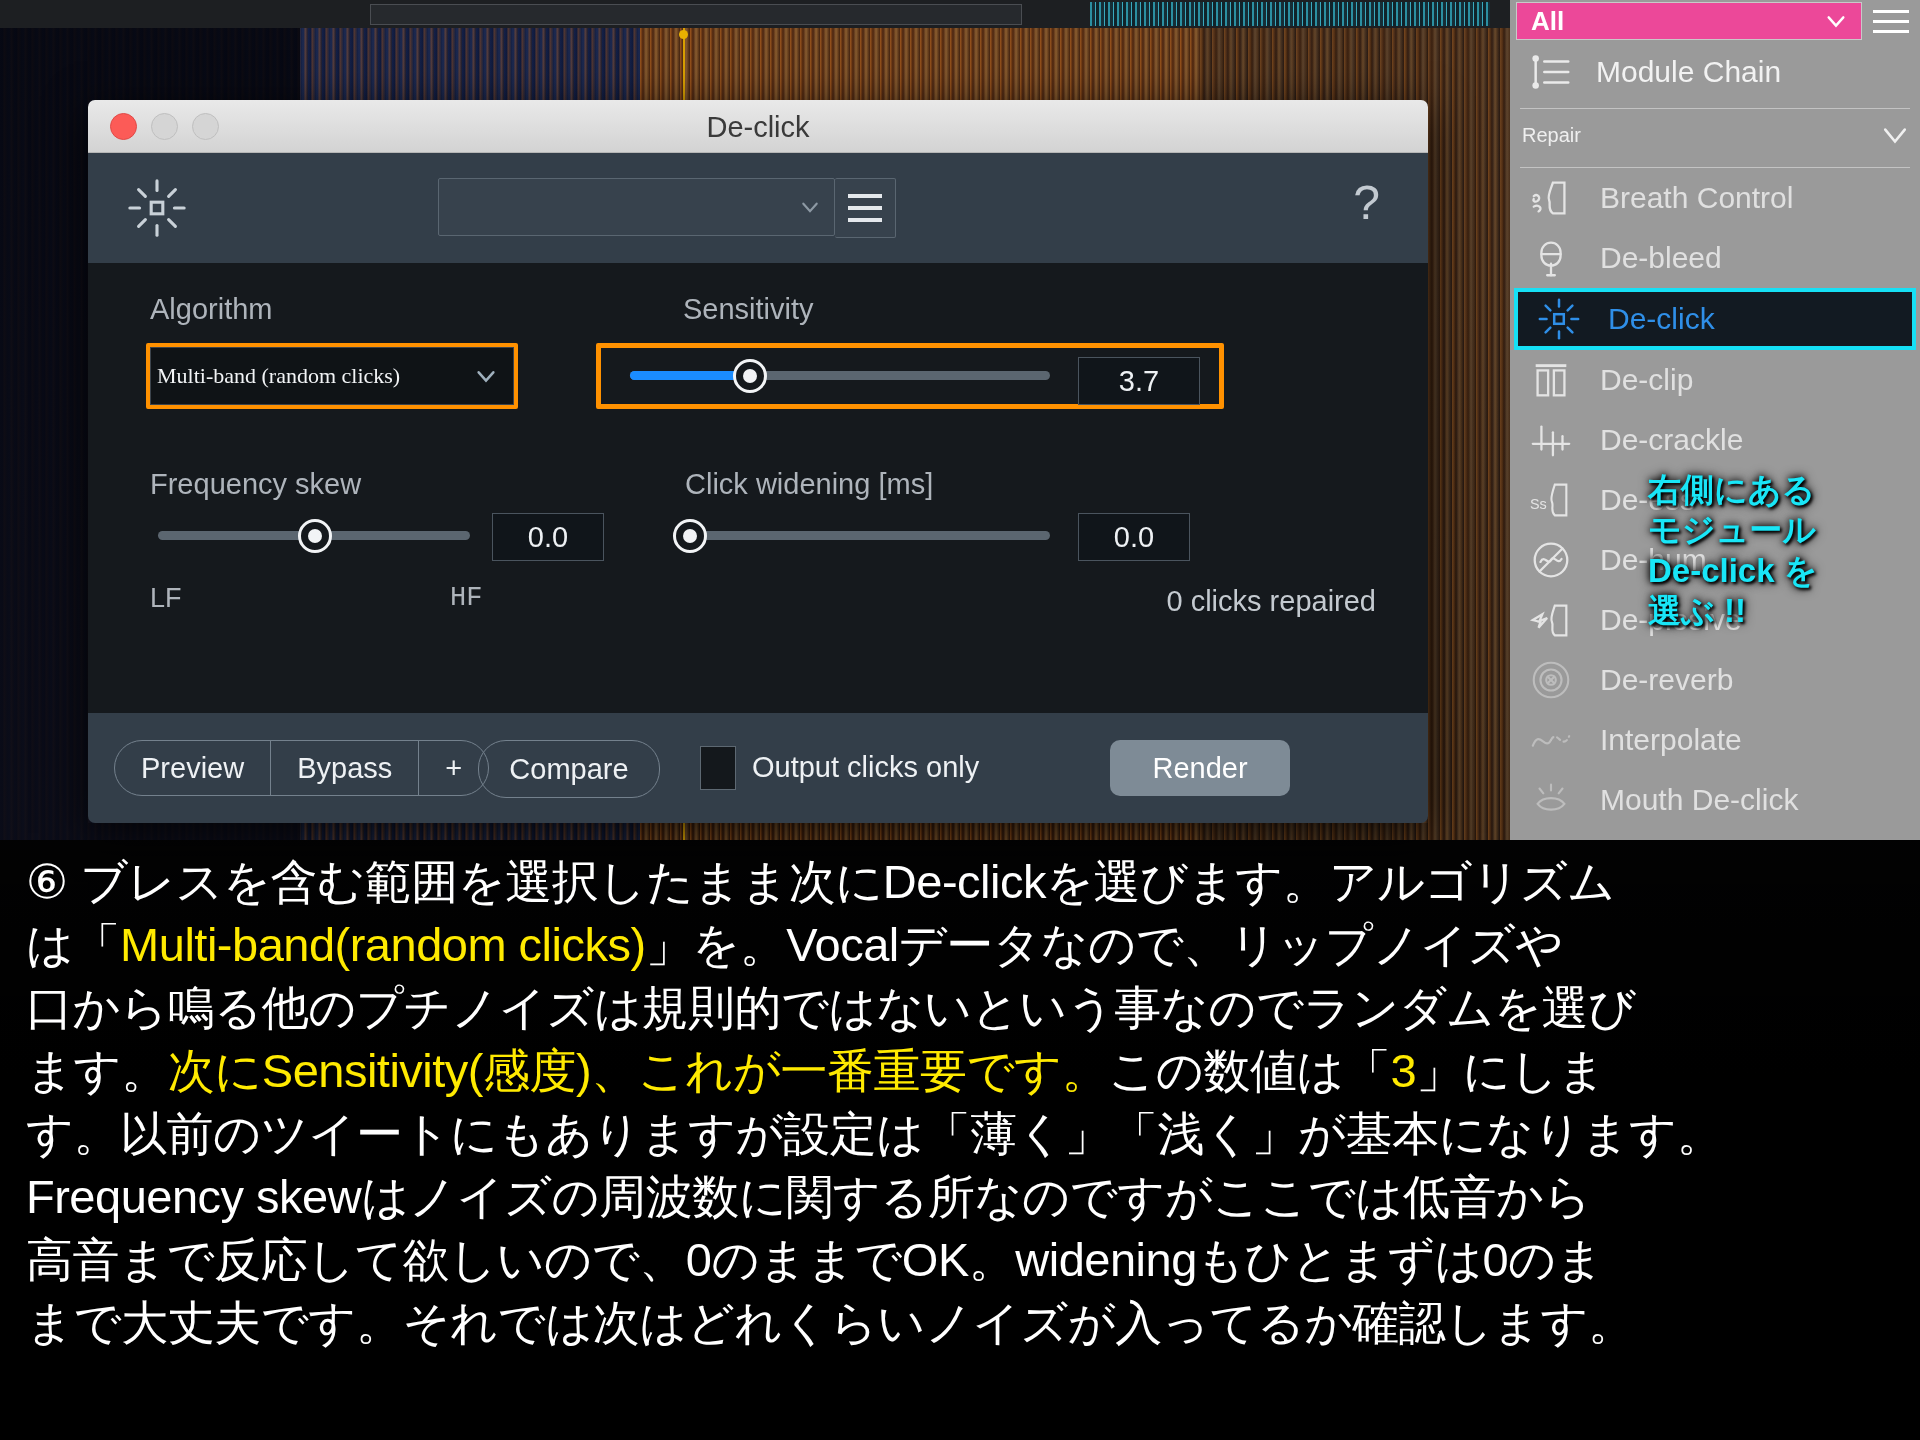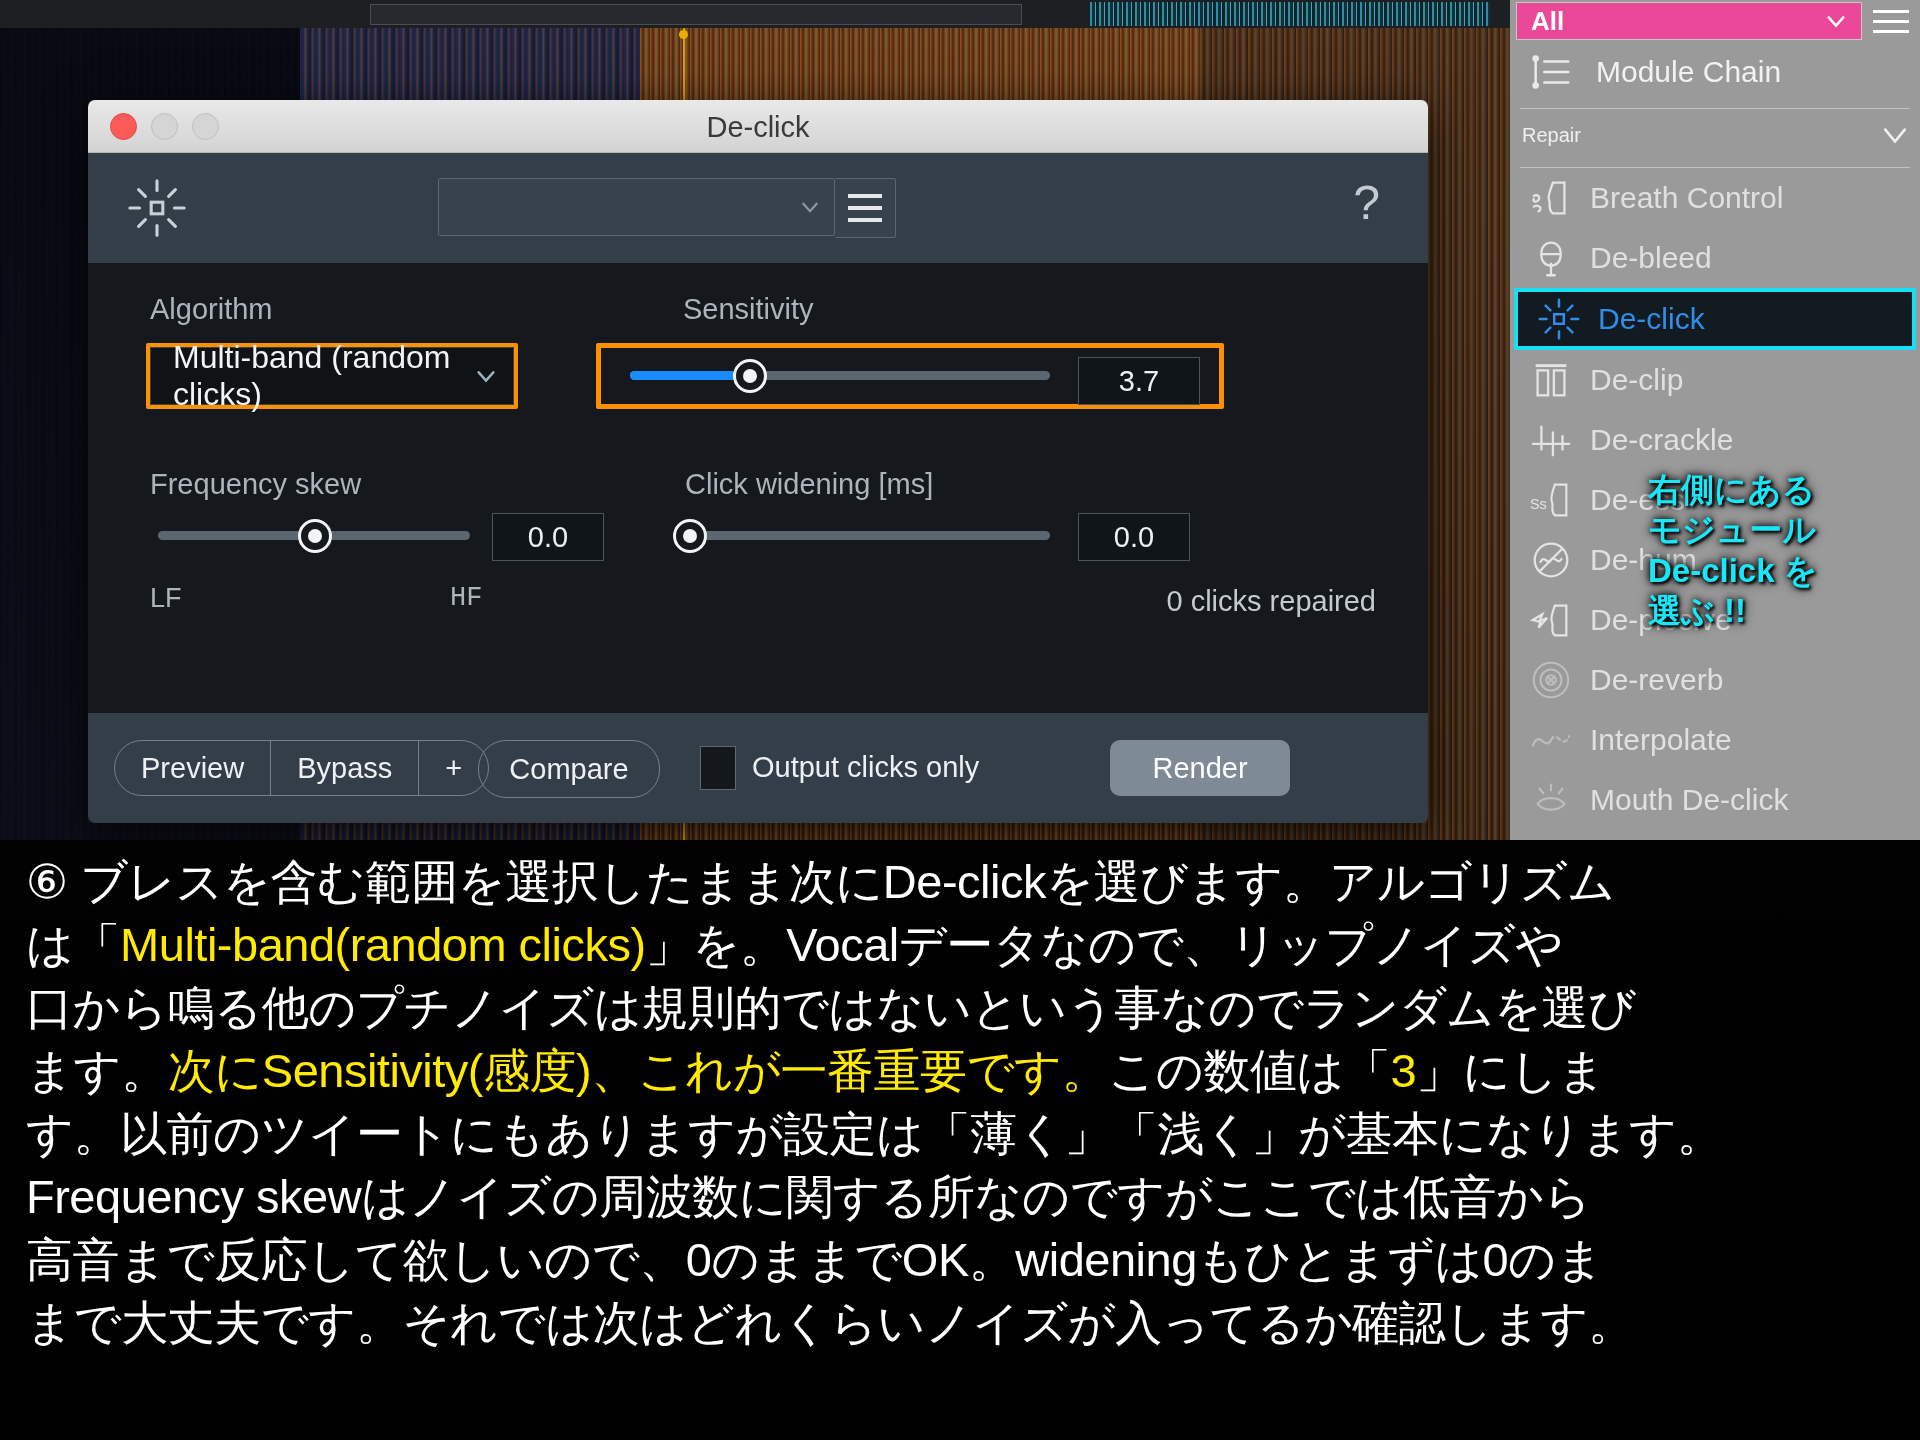--- a/index.html
+++ b/index.html
@@ -72,21 +72,21 @@
     display:flex;flex-direction:column;justify-content:center;align-items:center;gap:8px;border-radius:2px;}
   .hbar{width:34px;height:4px;background:#e4e8ec;}
   .qmark{position:absolute;right:48px;top:22px;font-size:48px;color:#c3cad1;font-weight:300;}
 
   .plug-body{height:450px;background:#15191d;position:relative;}
   .lbl{position:absolute;color:#aeb4bb;font-size:29px;}
   .hl{position:absolute;border:5px solid #ff9100;border-radius:2px;box-sizing:border-box;}
 
   .combo{position:absolute;background:#0f1316;border:1px solid #3c444c;
     display:flex;align-items:center;box-sizing:border-box;}
-  .combo span{color:#f2f4f6;font-size:32px;padding-left:22px;}
+  .combo span{color:#f2f4f6;font-size:22px;padding-left:6px;font-family:Liberation Serif, serif;}
   .combo .chev{position:absolute;right:16px;width:22px;height:22px;}
 
   .track{position:absolute;height:9px;border-radius:5px;background:#5b6670;}
   .track-fill{position:absolute;height:9px;border-radius:5px;background:#1a8cff;}
   .knob{position:absolute;width:34px;height:34px;border-radius:50%;
     border:3px solid #f2f4f6;background:#15191d;box-sizing:border-box;}
   .knob i{position:absolute;left:50%;top:50%;transform:translate(-50%,-50%);
     width:14px;height:14px;border-radius:50%;background:#f2f4f6;display:block;}
   .numbox{position:absolute;border:1px solid #4a545e;background:#10151a;
     display:flex;align-items:center;justify-content:center;color:#eef1f4;font-size:29px;}
@@ -116,21 +116,21 @@
   .sb-burger{width:46px;height:38px;display:flex;flex-direction:column;justify-content:center;
     align-items:center;gap:7px;}
   .sb-burger i{width:36px;height:3px;background:#fff;display:block;}
   .sb-row{height:60px;display:flex;align-items:center;padding-left:18px;gap:22px;}
   .sb-row .txt{font-size:30px;color:#e9e9e9;}
   .sb-row.head .txt{color:#f2f2f2;}
   .sb-div{height:1px;background:#c3c3c3;margin:6px 10px 0;}
   .sb-group{height:52px;display:flex;align-items:center;padding-left:12px;position:relative;}
   .sb-group .txt{font-size:20px;color:#efefef;}
   .sb-group .chev{position:absolute;right:12px;width:26px;height:26px;}
-  .sb-item{height:60px;display:flex;align-items:center;padding-left:18px;gap:16px;position:relative;}
+  .sb-item{height:60px;display:flex;align-items:center;padding-left:18px;gap:26px;position:relative;}
   .sb-item .txt{font-size:30px;color:#e0e0e0;}
   .sb-item.sel{background:#121a22;border:4px solid #16e0f5;box-sizing:border-box;
     margin:0 4px;height:62px;}
   .sb-item.sel .txt{color:#2f8fe8;}
   .ico{width:46px;height:46px;flex:0 0 46px;}
 
   
   .annot{position:absolute;right:12px;top:470px;width:260px;
     color:#19e6f7;font-weight:bold;font-size:33px;line-height:1.22;
     text-shadow:0 0 6px #000,0 0 12px #000,2px 2px 3px #000;z-index:5;}

